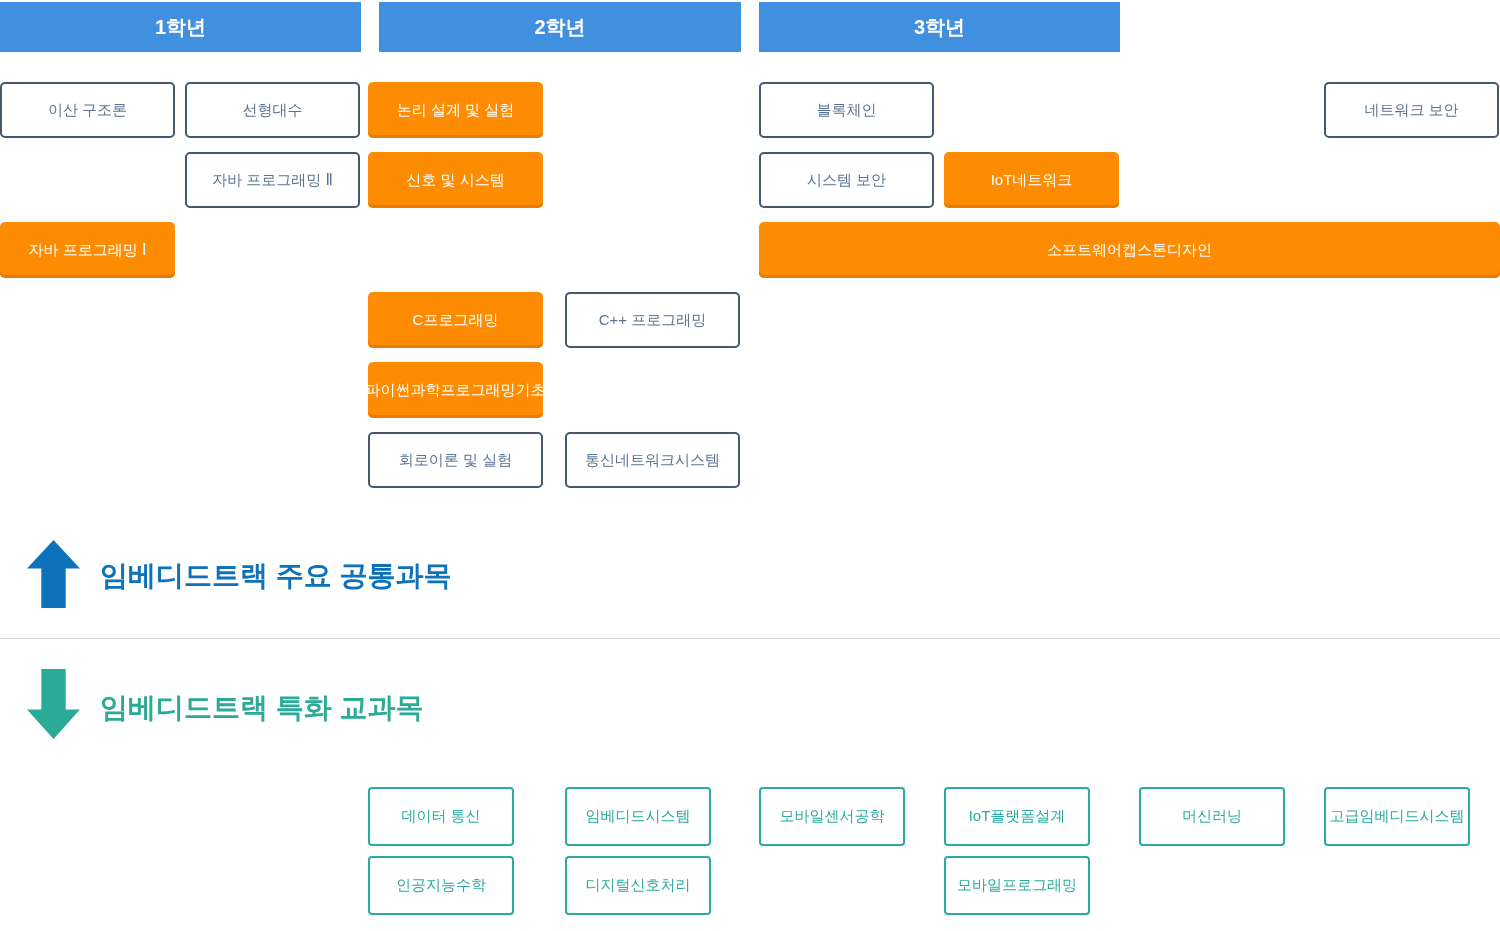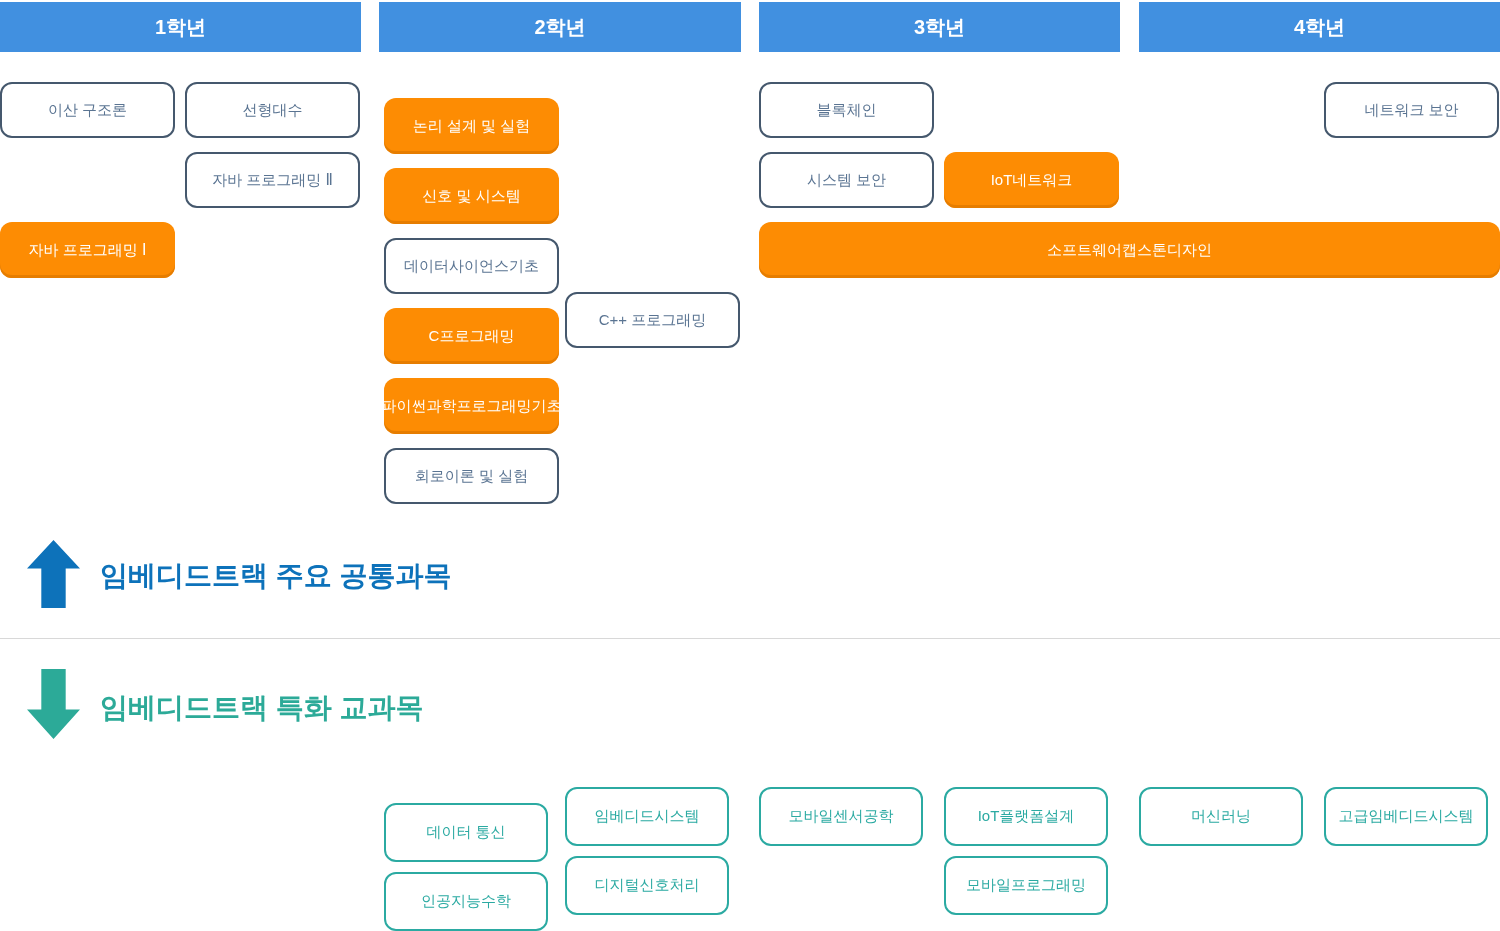--- a/index.html
+++ b/index.html
@@ -29,40 +29,40 @@
   .col-h0 { left: 0;      width: 361px; }
   .col-h1 { left: 379px;  width: 362px; }
   .col-h2 { left: 759px;  width: 361px; }
   .col-h3 { left: 1139px; width: 361px; }
 
   
   .course {
     position: absolute;
     width: 175px;
     height: 56px;
-    border-radius: 12px;
+    border-radius: 5px;
     display: flex;
     align-items: center;
     justify-content: center;
     font-size: 15px;
     white-space: nowrap;
     text-align: center;
   }
   .outline {
     background: #ffffff;
     border: 2px solid var(--slate_border);
     color: var(--slate_text);
   }
   .orange {
     background: var(--orange);
     color: #ffffff;
     box-shadow: inset 0 -3px 0 var(--orange_dark);
   }
   .col-g1a { left: 0; }      .col-g1b { left: 185px; }
-  .col-g2a { left: 384px; margin-top: 16px; }  .col-g2b { left: 565px; }
+  .col-g2a { left: 368px; }  .col-g2b { left: 565px; }
   .col-g3a { left: 759px; }  .col-g3b { left: 944px; }
   .col-g4a { left: 1139px; } .col-g4b { left: 1324px; }
   #common-layer .row-0 { top: 82px; }
   #common-layer .row-1 { top: 152px; }
   #common-layer .row-2 { top: 222px; }
   #common-layer .row-3 { top: 292px; }
   #common-layer .row-4 { top: 362px; }
   #common-layer .row-5 { top: 432px; }
   .span-wide { width: 741px; }
 
@@ -85,58 +85,57 @@
   #legend-up-label { top: 557px; color: var(--blue_accent); }
   #legend-down-label { top: 689px; color: var(--teal_accent); }
   .divider {
     position: absolute; left: 0; top: 638px; width: 1500px; height: 1px;
     background: var(--divider);
   }
 
   
   .teal-course {
     position: absolute;
-    width: 164px;
+    width: 146px;
     height: 59px;
-    border-radius: 12px;
+    border-radius: 4px;
     background: #ffffff;
     border: 2px solid var(--teal);
     color: var(--teal);
     display: flex;
     align-items: center;
     justify-content: center;
     font-size: 15px;
     white-space: nowrap;
     text-align: left;
   }
   #special-layer .row-0 { top: 787px; }
   #special-layer .row-1 { top: 856px; }
 </style>
 </head>
 <body>
 
 <div id="headers-layer" class="layer">
     <div class="header-bar col-h0">1학년</div>
     <div class="header-bar col-h1">2학년</div>
     <div class="header-bar col-h2">3학년</div>
-    <div class="header-bar col-h3">4학년</div>
   </div>
 
 <div id="common-layer" class="layer">
     <div class="course outline col-g1a row-0">이산 구조론</div>
     <div class="course outline col-g1b row-0">선형대수</div>
     <div class="course outline col-g1b row-1">자바 프로그래밍 Ⅱ</div>
     <div class="course orange col-g1a row-2">자바 프로그래밍 Ⅰ</div>
     <div class="course orange col-g2a row-0">논리 설계 및 실험</div>
     <div class="course orange col-g2a row-1">신호 및 시스템</div>
-    <div class="course outline col-g2a row-2">데이터사이언스기초</div>
     <div class="course orange col-g2a row-3">C프로그래밍</div>
     <div class="course outline col-g2b row-3">C++ 프로그래밍</div>
     <div class="course orange col-g2a row-4">파이썬과학프로그래밍기초</div>
     <div class="course outline col-g2a row-5">회로이론 및 실험</div>
+    <div class="course outline col-g2b row-5">통신네트워크시스템</div>
     <div class="course outline col-g3a row-0">블록체인</div>
     <div class="course outline col-g3a row-1">시스템 보안</div>
     <div class="course orange col-g3b row-1">IoT네트워크</div>
     <div class="course orange col-g3a row-2 span-wide">소프트웨어캡스톤디자인</div>
     <div class="course outline col-g4b row-0">네트워크 보안</div>
   </div>
 
 <div class="arrow-up"></div>
 <div id="legend-up-label" class="legend-label">임베디드트랙 주요 공통과목</div>
 

